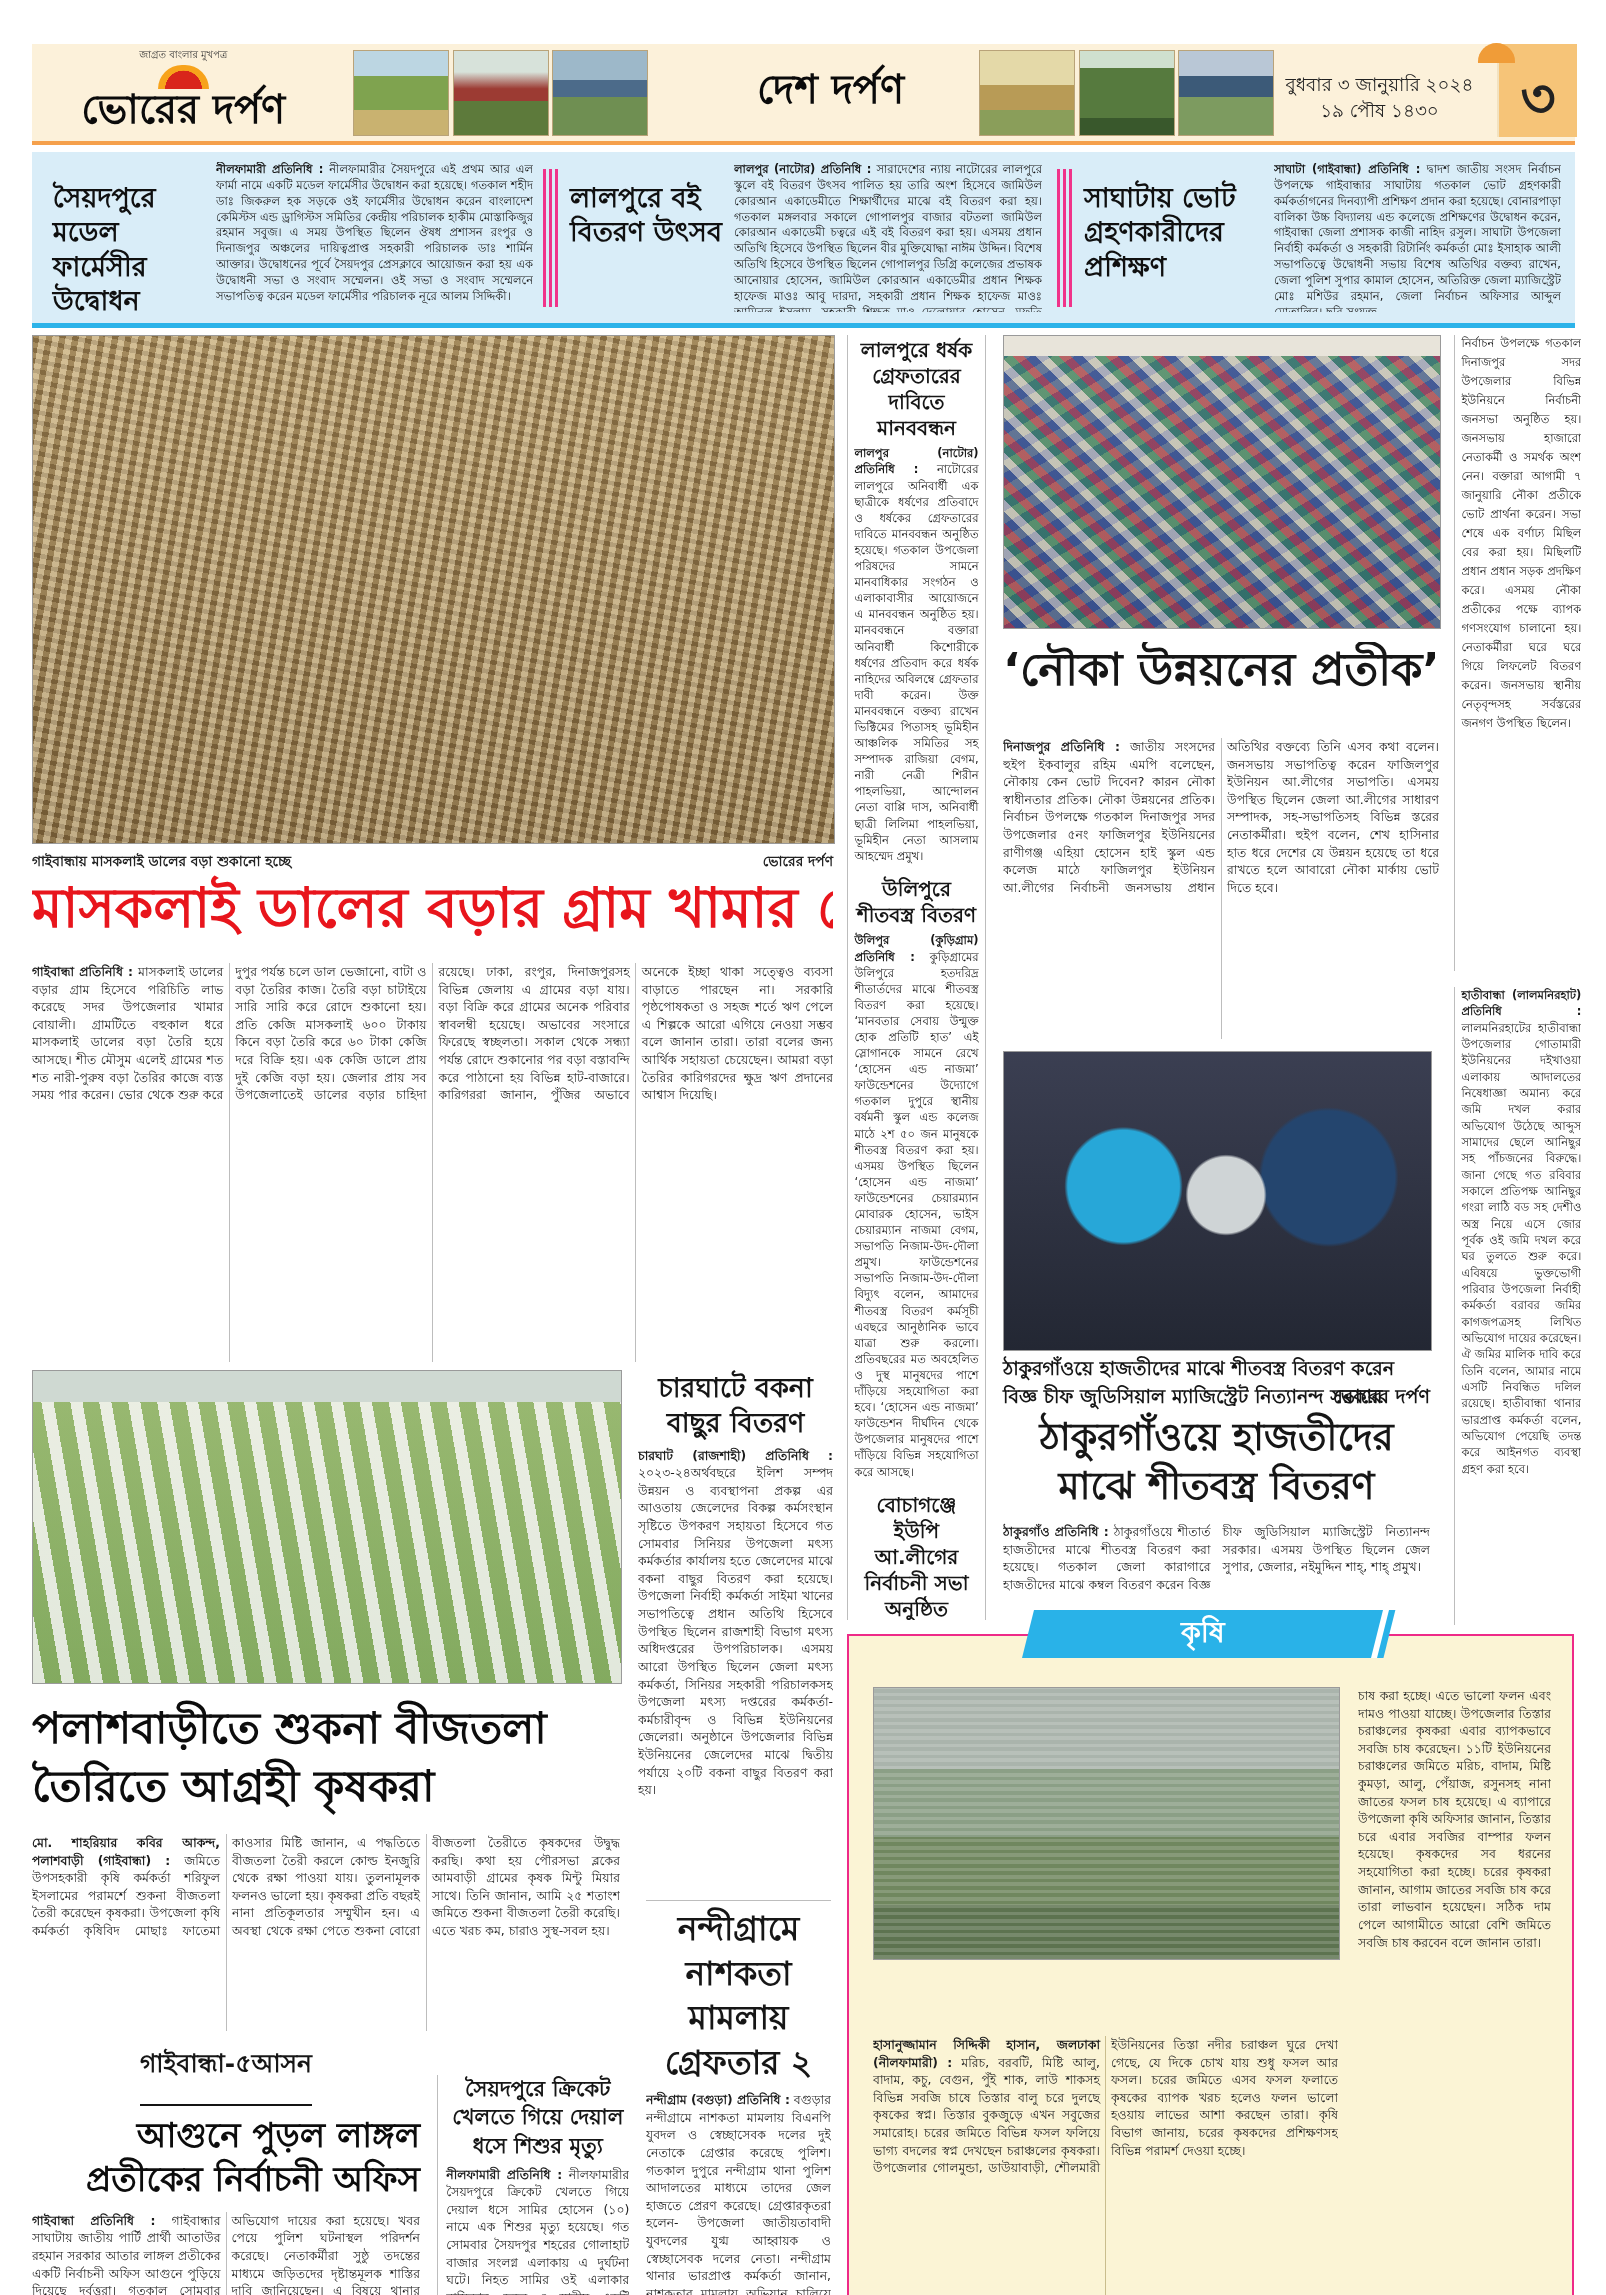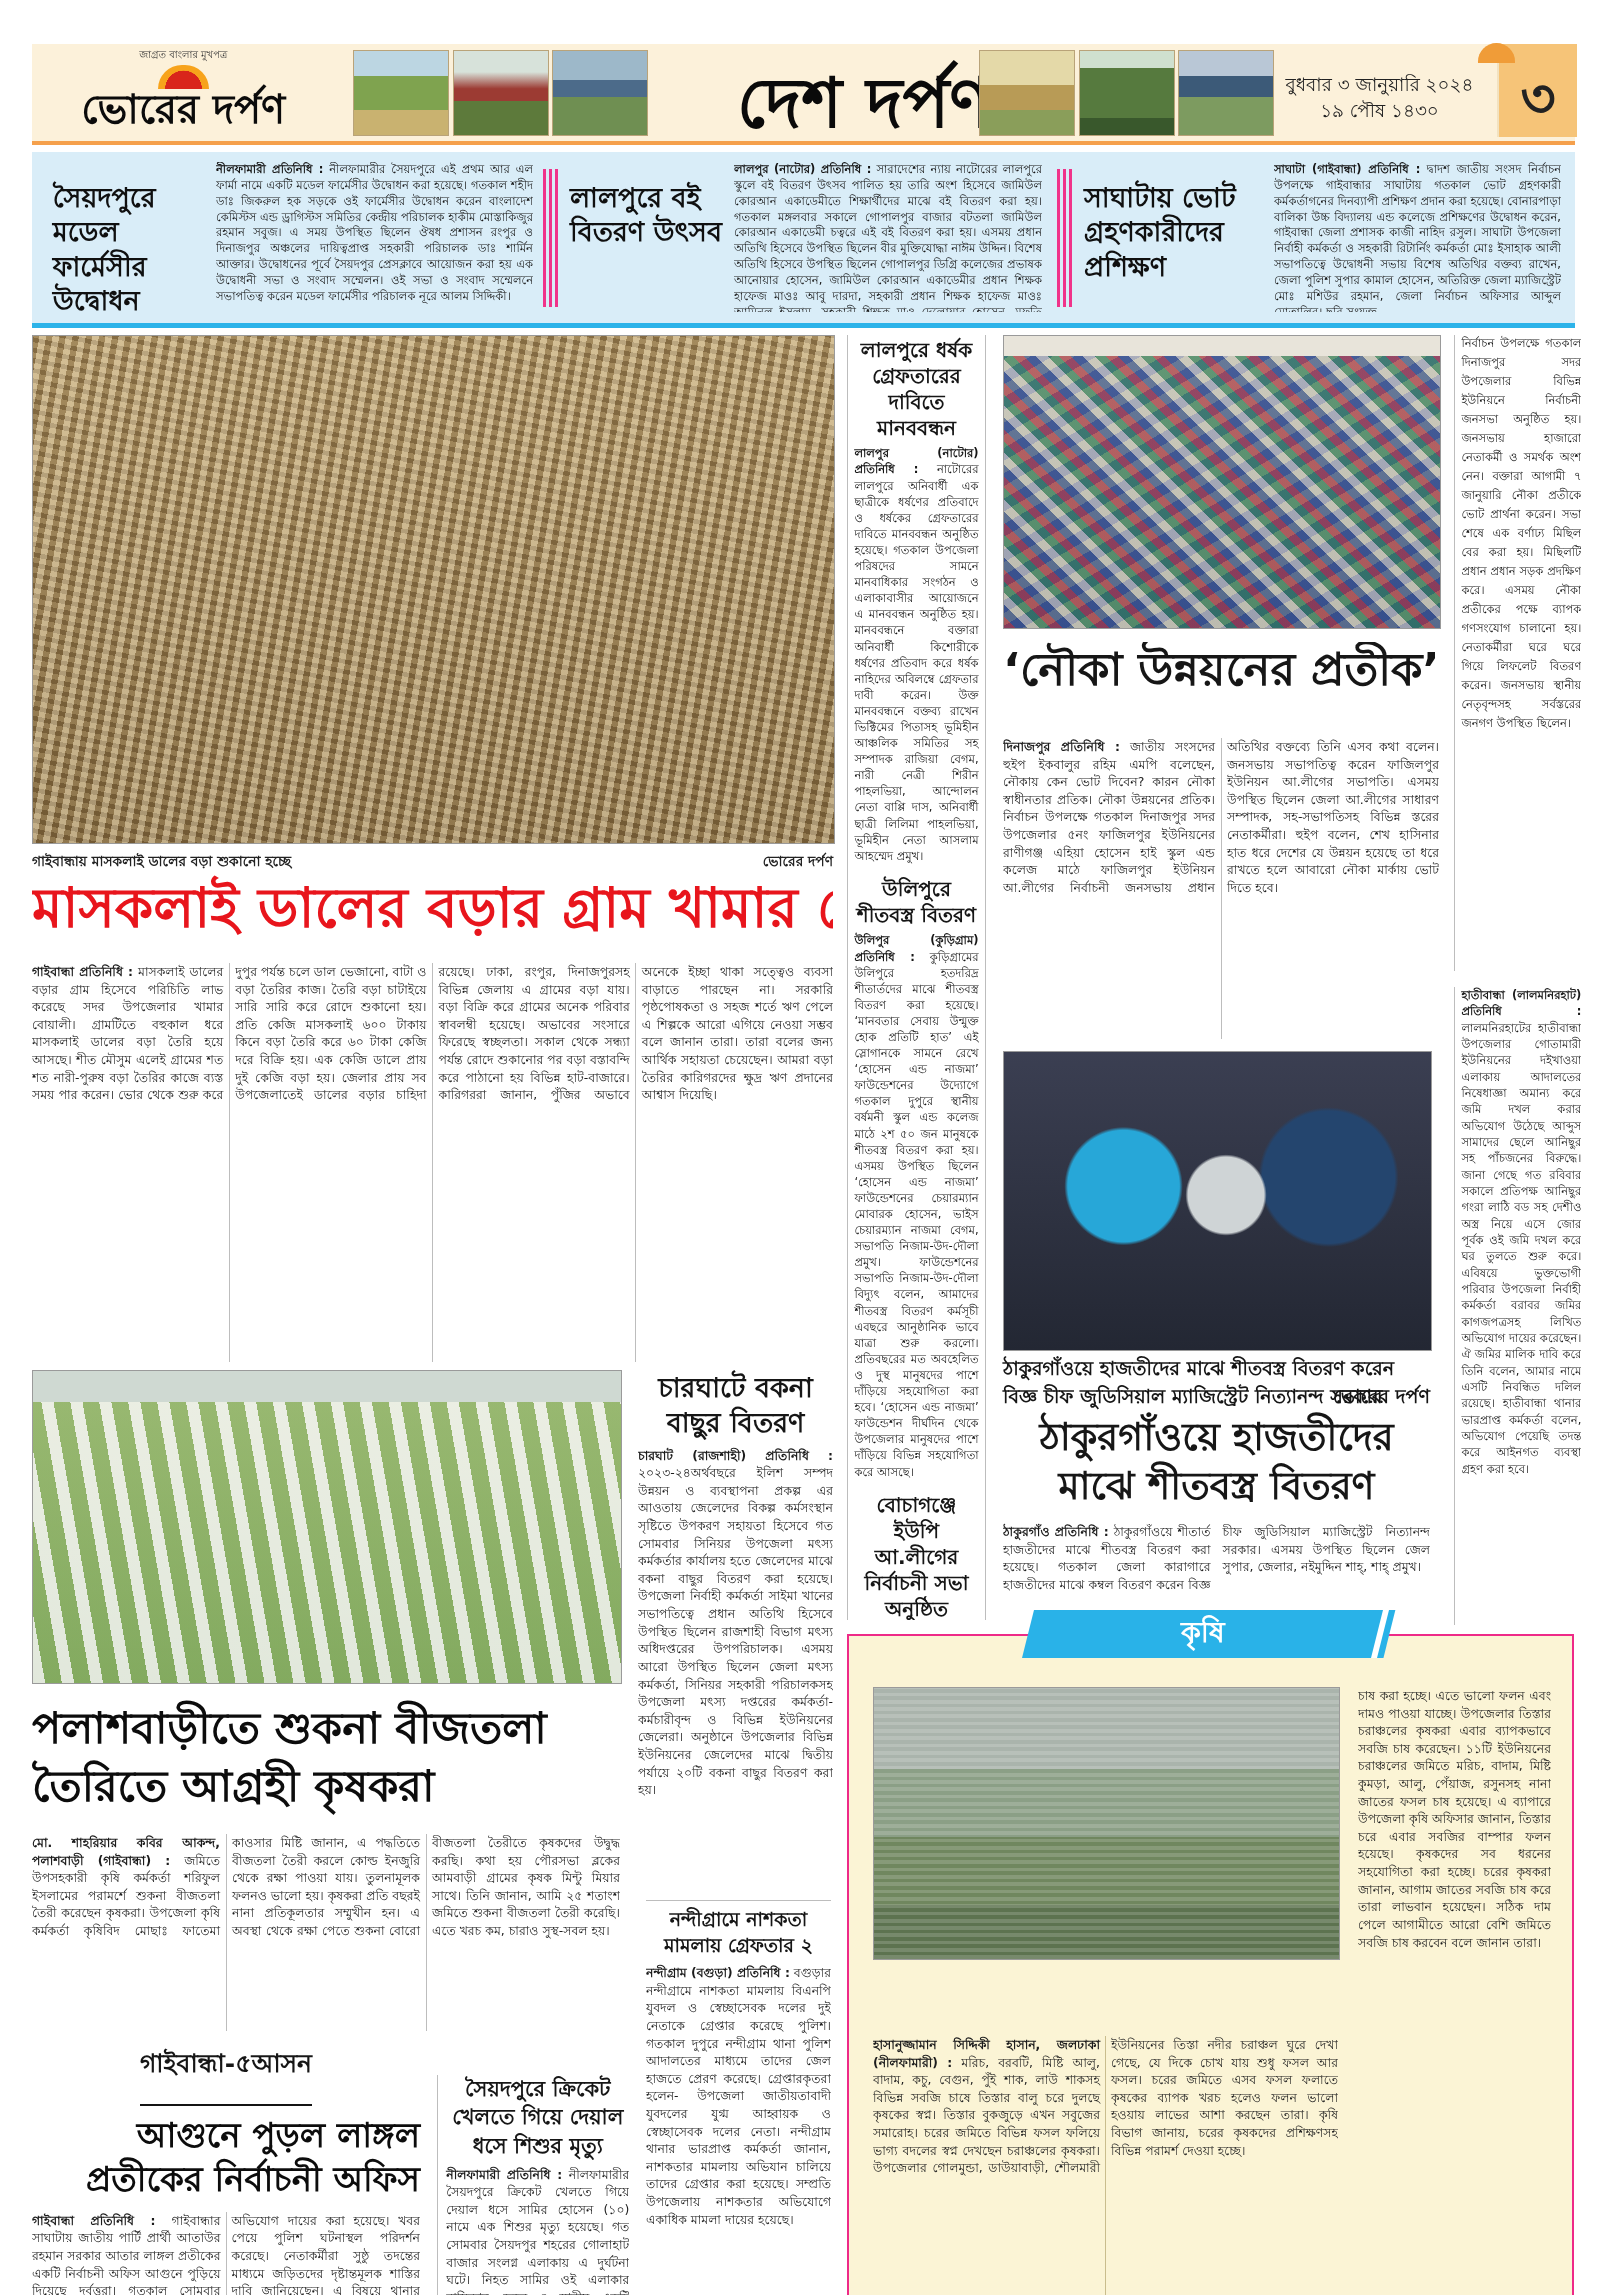--- a/index.html
+++ b/index.html
@@ -23,21 +23,21 @@
        border-radius:51px 51px 0 0;}
   .papername{font-size:40px;font-weight:700;color:#0b0b0b;line-height:1;}
   .strip{top:5.5px;height:84px;display:flex;gap:3.7px;}
   .strip>div{width:94px;height:84px;border:0.5px solid #b9a379;}
   .t1{background:linear-gradient(180deg,#bcd6e2 0 30%,#7fa34f 30% 70%,#c9b270 70%);}
   .t2{background:linear-gradient(180deg,#d7e2da 0 25%,#9c3b33 45% 60%,#5d7a3b 60%);}
   .t3{background:linear-gradient(180deg,#9db8c9 0 35%,#4c6b8a 35% 55%,#6f8f52 55%);}
   .t4{background:linear-gradient(180deg,#e4d9a8 0 40%,#b89b56 40% 70%,#8a9e5a 70%);}
   .t5{background:linear-gradient(180deg,#cfe0cf 0 20%,#567a3e 20% 80%,#39582c 80%);}
   .t6{background:linear-gradient(180deg,#b9c7d6 0 30%,#3c5a78 30% 55%,#7d9b60 55%);}
-  .sectiontitle{left:638px;top:25px;width:321px;text-align:right;font-size:69px;font-weight:700;color:#0a0a0a;line-height:1;}
+  .sectiontitle{left:638px;top:25px;width:321px;text-align:center;font-size:40px;font-weight:700;color:#0a0a0a;line-height:1;}
   .dateblock{left:1249px;top:27.5px;width:197px;text-align:center;font-size:18.4px;line-height:1.45;color:#222;}
   .pagebadge{left:1465px;top:0px;width:78px;height:93px;background:#f6c478;border-left:2.8px solid #f2e2c0;}
   .pagebadge::before{content:"";position:absolute;left:-21px;top:-0.9px;width:37px;height:20px;
                      background:#f09c38;border-radius:18.4px 18.4px 0 0;}
   .pagenum{position:absolute;left:0;top:13px;width:100%;text-align:center;font-size:54px;font-weight:700;color:#222;}
 
   
   .topband{left:32px;top:152px;width:1543px;height:171px;background:#d9edf8;border-bottom:5.5px solid #2cb3e9;}
   .tb-head{font-size:27px;font-weight:700;line-height:1.28;color:#101010;}
   .tb-body{font-size:11.5px;line-height:1.38;}
@@ -65,21 +65,21 @@
       linear-gradient(#9fae77,#6c8c4e);}
   .palash-head{left:32px;top:1699px;width:528px;font-size:43px;font-weight:700;line-height:1.35;color:#0c0c0c;}
   .palash-body{left:32px;top:1834px;width:588px;height:197px;column-count:3;column-gap:12px;column-rule:0.5px solid #bdbdbd;}
   .g5{left:32px;top:2044px;width:388px;}
   .g5-kicker{display:inline-block;font-size:25px;font-weight:700;border-bottom:2.3px solid #141414;padding-bottom:17px;}
   .g5-head{font-size:34px;font-weight:700;line-height:1.3;margin-top:7.3px;color:#0c0c0c;text-align:right;}
   .g5-body{margin-top:10px;height:248px;column-count:2;column-gap:11px;column-rule:0.5px solid #bdbdbd;}
   .cricket{left:437px;top:2075px;width:183px;height:367px;border-left:0.5px solid #bdbdbd;padding-left:8.3px;}
   .cricket-head{font-size:21px;font-weight:700;line-height:1.35;}
   .nandigram{left:646px;top:1900px;width:185px;height:546px;border-top:0.5px solid #bdbdbd;padding-top:6.4px;}
-  .nandi-head{font-size:19px;font-weight:700;line-height:1.35;}
+  .nandi-head{font-size:33px;font-weight:700;line-height:1.35;}
   .charghat{left:638px;top:1370px;width:195px;height:514px;}
   .char-head{font-size:27px;font-weight:700;line-height:1.3;}
 
   
   .midcol{left:847px;top:335px;width:139px;height:1285px;border-left:0.5px solid #bdbdbd;border-right:0.5px solid #bdbdbd;
           padding:0 6.4px;box-sizing:border-box;}
   .mid-head{font-size:20px;font-weight:700;line-height:1.3;margin:12px 0 4.6px 0;text-align:center;}
   .mid-body{font-size:11.5px;line-height:1.4;}
 
   

